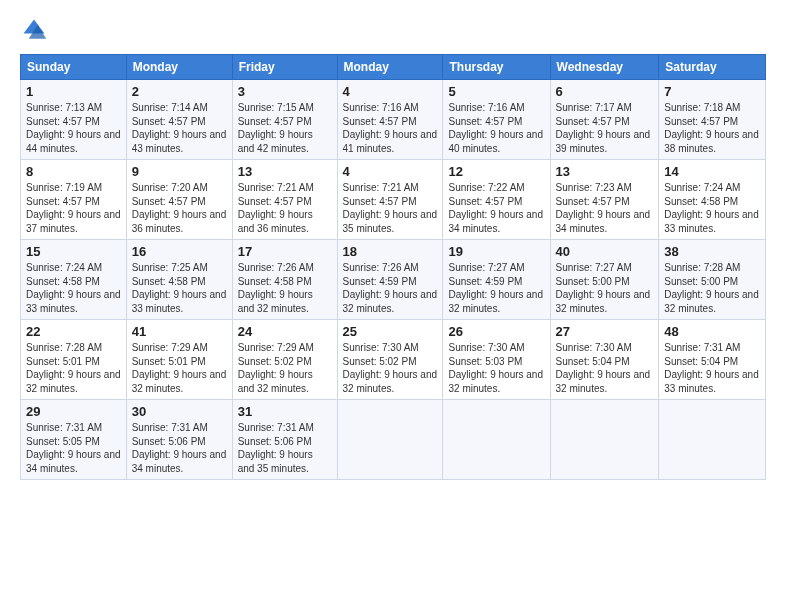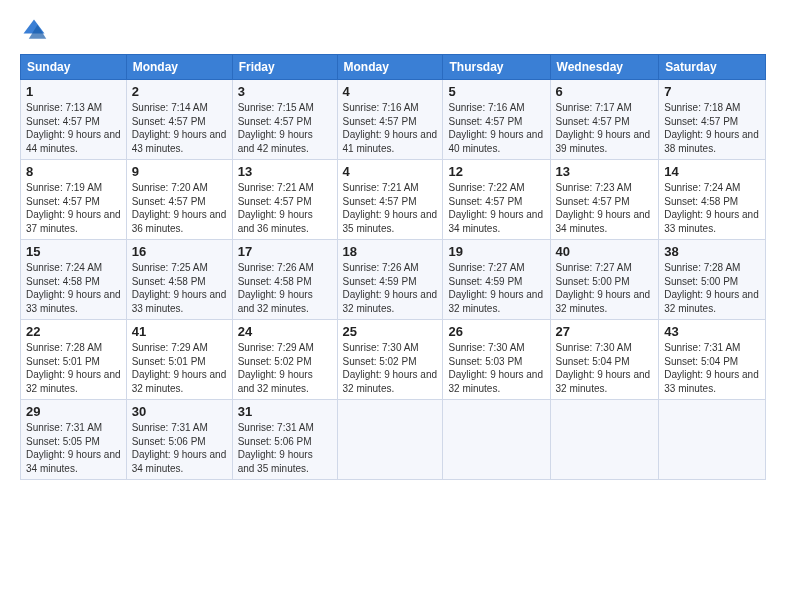--- a/index.html
+++ b/index.html
@@ -234,21 +234,21 @@
       </td>
           <td>
         <span class="day-number">26</span>
         <span class="day-info">Sunrise: 7:30 AM<br>Sunset: 5:03 PM<br>Daylight: 9 hours and 32 minutes.</span>
       </td>
           <td>
         <span class="day-number">27</span>
         <span class="day-info">Sunrise: 7:30 AM<br>Sunset: 5:04 PM<br>Daylight: 9 hours and 32 minutes.</span>
       </td>
           <td>
-        <span class="day-number">43</span>
+        <span class="day-number">48</span>
         <span class="day-info">Sunrise: 7:31 AM<br>Sunset: 5:04 PM<br>Daylight: 9 hours and 33 minutes.</span>
       </td>
         </tr>
         <tr>
           <td>
         <span class="day-number">29</span>
         <span class="day-info">Sunrise: 7:31 AM<br>Sunset: 5:05 PM<br>Daylight: 9 hours and 34 minutes.</span>
       </td>
           <td>
         <span class="day-number">30</span>

